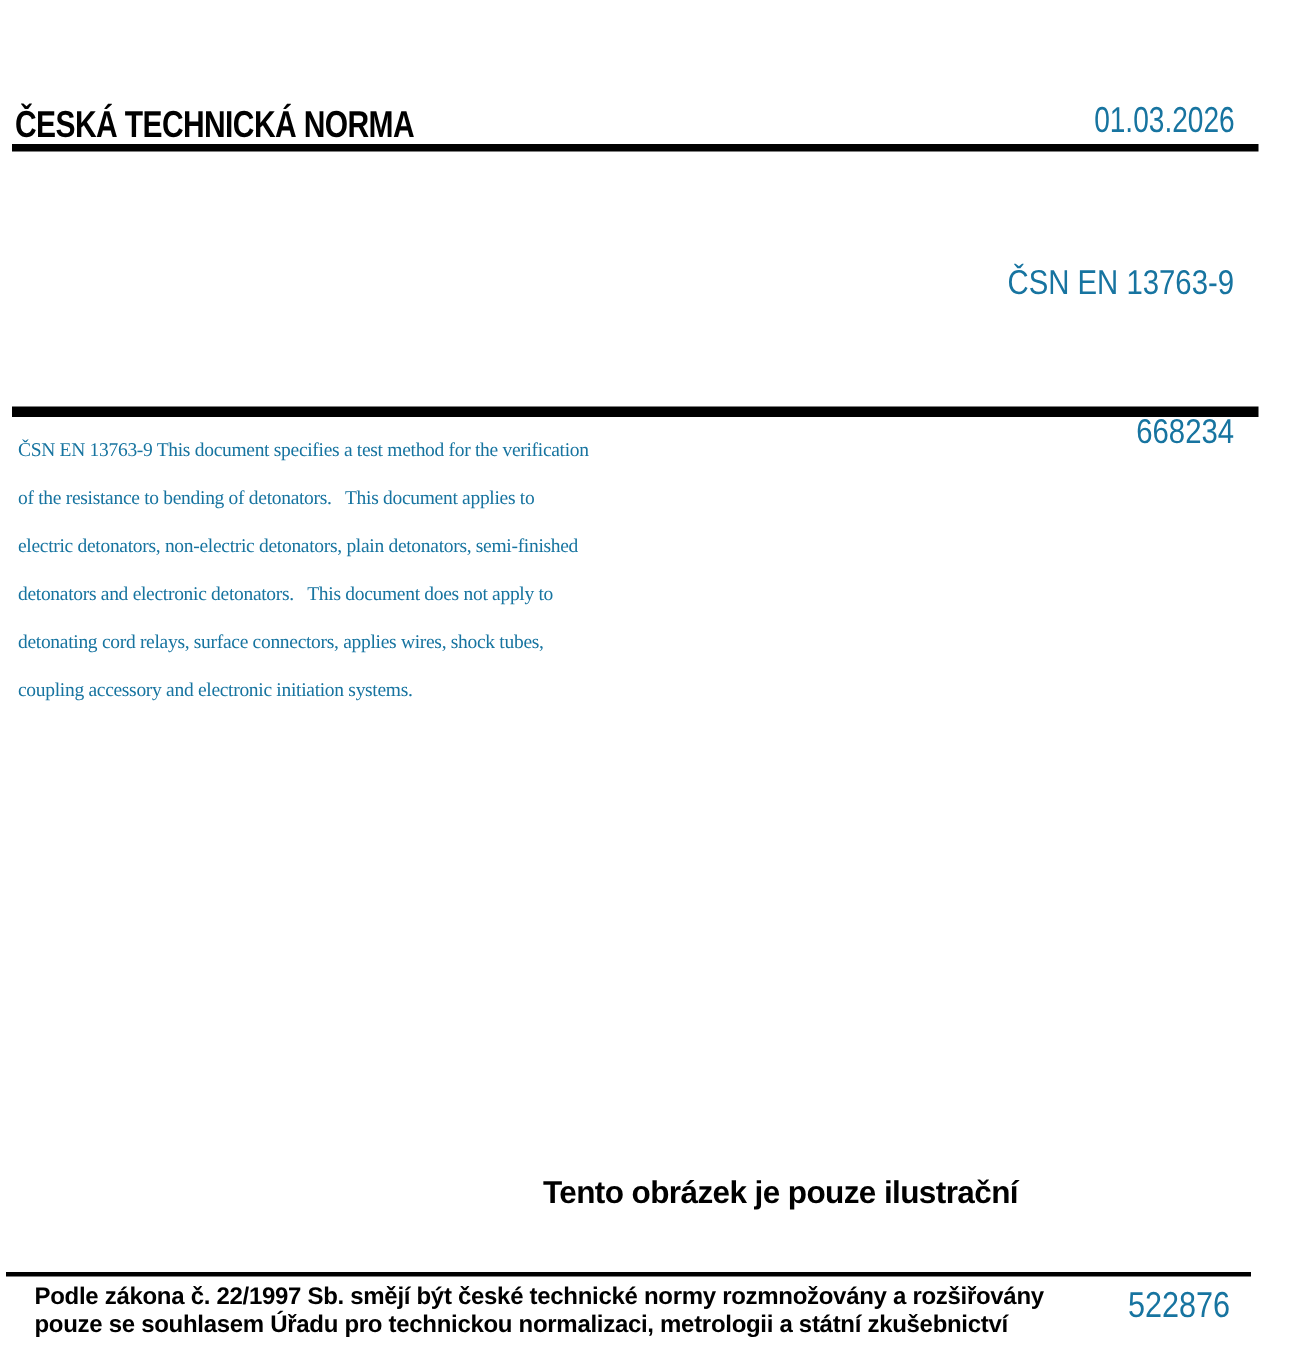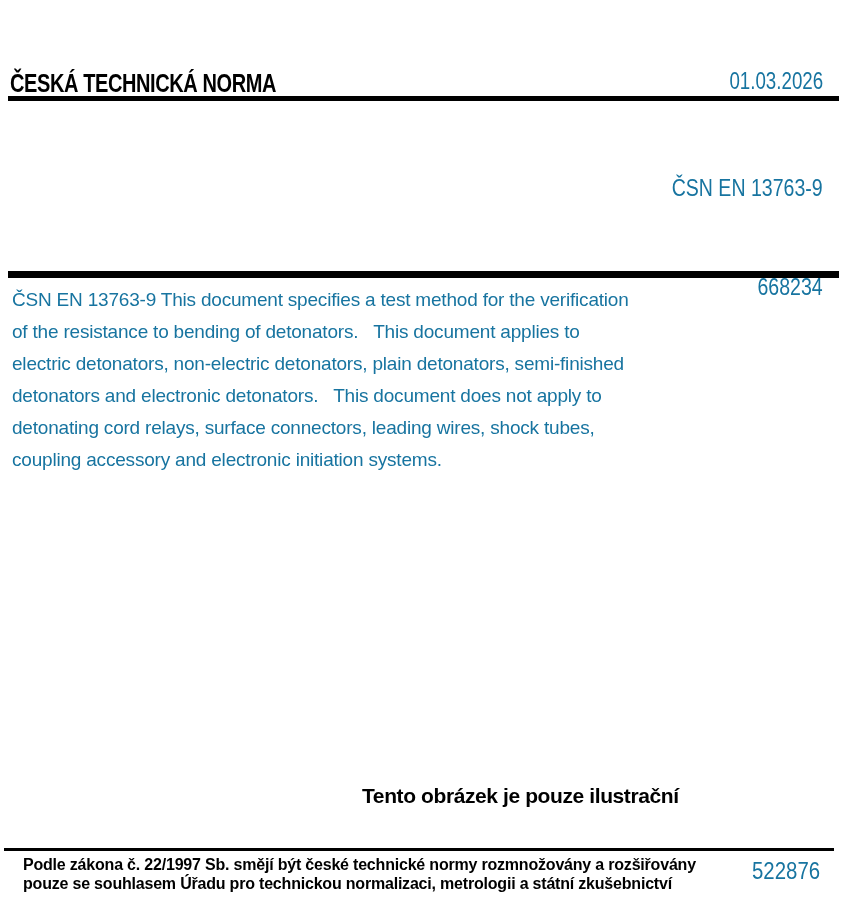--- a/index.html
+++ b/index.html
@@ -38,22 +38,22 @@
   .std-title div { white-space: pre; }
   .std-refs {
     position: absolute; right: 29px; top: 106px;
     font-size: 23px; color: var(--accent);
     line-height: 33px; text-align: right;
     transform: scaleX(0.85); transform-origin: right top;
     white-space: pre;
   }
   .abstract {
     position: absolute; left: 12px; top: 284px;
-    font-size: 19px; color: var(--accent);
-    line-height: 32px; letter-spacing: -0.2px;
+    font-size: 13px; color: var(--accent);
+    line-height: 32px; letter-spacing: -0.2px; font-family: Liberation Serif, serif;
   }
   .abstract div { white-space: pre; }
   .illustration-note {
     position: absolute; left: 347px; top: 783px;
     font-size: 21px; font-weight: bold; color: var(--ink);
     line-height: 26px; letter-spacing: -0.4px; white-space: pre; margin-left: 15px;
   }
   .footer-legal {
     position: absolute; left: 23px; top: 856px;
     font-size: 16px; font-weight: bold; color: var(--ink);
@@ -84,21 +84,21 @@
     <div>668234</div>
   </div>
 
   <div class="rule rule-mid"></div>
 
   <div class="abstract">
     <div>ČSN EN 13763-9 This document specifies a test method for the verification</div>
     <div>of the resistance to bending of detonators.   This document applies to</div>
     <div>electric detonators, non-electric detonators, plain detonators, semi-finished</div>
     <div>detonators and electronic detonators.   This document does not apply to</div>
-    <div>detonating cord relays, surface connectors, leading wires, shock tubes,</div>
+    <div>detonating cord relays, surface connectors, applies wires, shock tubes,</div>
     <div>coupling accessory and electronic initiation systems.</div>
   </div>
 
   <div class="illustration-note">Tento obrázek je pouze ilustrační</div>
 
   <div class="rule rule-footer"></div>
 
   <div class="footer-legal">
     <div>Podle zákona č. 22/1997 Sb. smějí být české technické normy rozmnožovány a rozšiřovány</div>
     <div>pouze se souhlasem Úřadu pro technickou normalizaci, metrologii a státní zkušebnictví</div>

